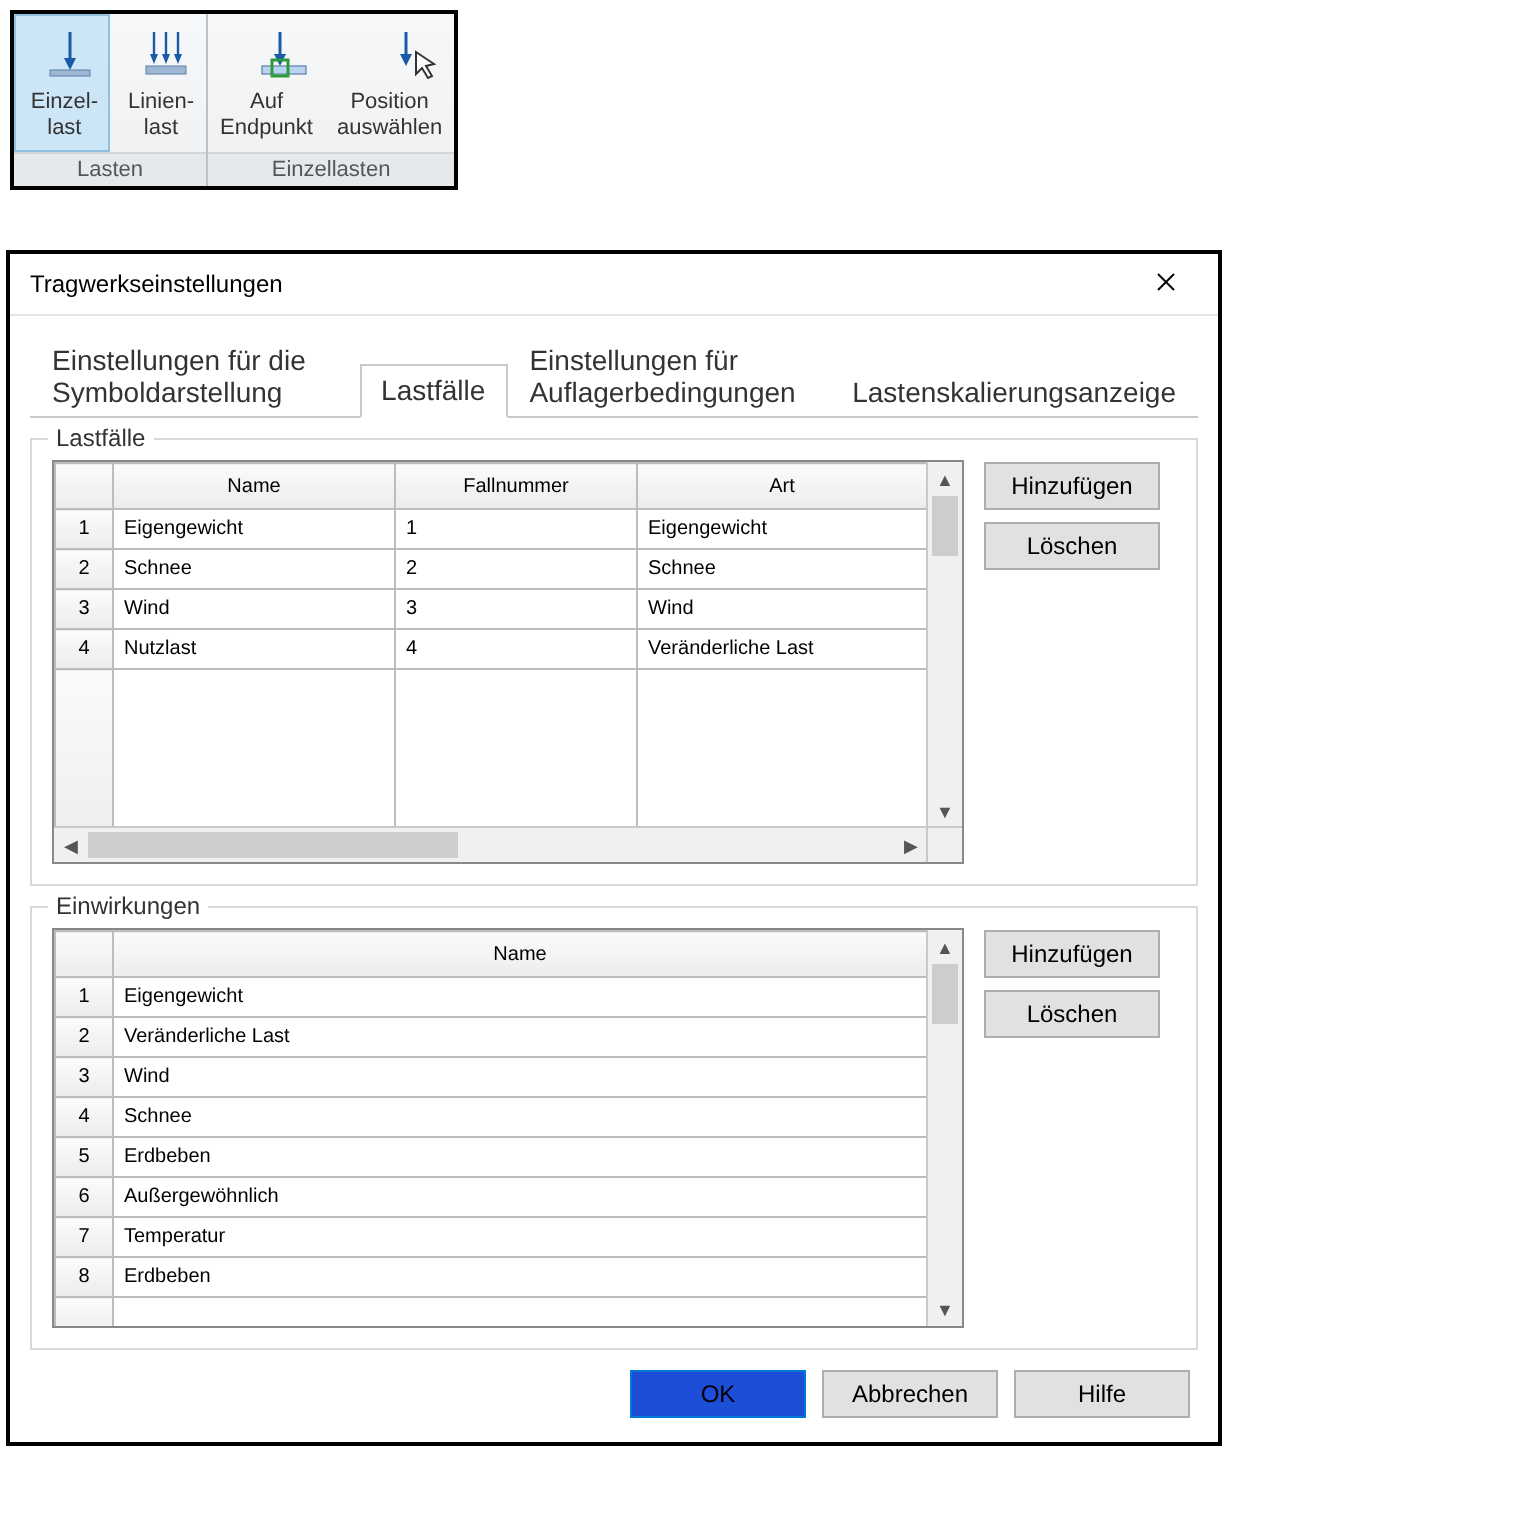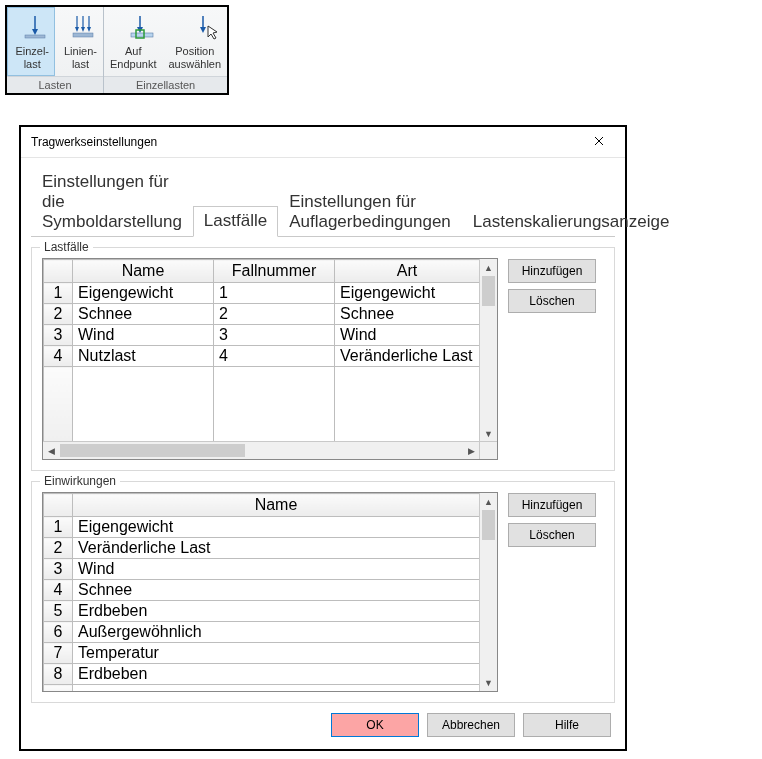--- a/index.html
+++ b/index.html
@@ -10,43 +10,43 @@
 .rib-group{display:flex;flex-direction:column;border-right:1px solid #b9c2cb}
 .rib-group:last-child{border-right:none}
 .rib-items{display:flex}
 .rib-btn{display:flex;flex-direction:column;align-items:flex-end;justify-content:flex-start;padding:3px 3px 0;min-width:48px;cursor:default;border:1px solid transparent;box-sizing:border-box}
 .rib-btn.active{background:#cde6f7;border:1px solid #92c0e0}
 .rib-icon{width:32px;height:32px;display:flex;align-items:center;justify-content:center}
 .rib-label{text-align:center;line-height:13px;font-size:11px;padding:2px 2px 4px;color:#333}
 .rib-group-title{text-align:center;font-size:11px;color:#555;background:#e6e9ec;padding:2px 0;border-top:1px solid #d0d5da}
 
 
-.dialog{position:absolute;left:19px;top:125px;width:608px;border:2px solid #000;background:#fff;box-sizing:border-box}
+.dialog{position:absolute;left:3px;top:125px;width:608px;border:2px solid #000;background:#fff;box-sizing:border-box}
 .titlebar{display:flex;align-items:center;height:30px;padding:0 6px 0 10px;border-bottom:1px solid #e5e5e5}
 .titlebar-title{flex:1;font-size:12px}
 .titlebar-close{width:40px;height:24px;display:flex;align-items:center;justify-content:center;cursor:default}
 .titlebar-close svg{width:10px;height:10px}
 
 .dialog-body{padding:6px 10px 8px}
 
 
 .tabs{display:flex;align-items:flex-end;border-bottom:1px solid #c9c9c9;margin-top:2px}
-.tab{padding:4px 10px 5px;font-size:17px;color:#333;border:1px solid transparent;border-bottom:none;position:relative;top:1px;background:transparent;cursor:default}
+.tab{padding:4px 10px 5px;font-size:14px;color:#333;border:1px solid transparent;border-bottom:none;position:relative;top:1px;background:transparent;cursor:default}
 .tab.active{background:#fff;border-color:#c9c9c9;border-bottom:1px solid #fff}
 
 
 .group{border:1px solid #d9d9d9;margin-top:10px;padding:10px 10px 10px 10px;position:relative}
 .group-legend{position:absolute;top:-8px;left:8px;background:#fff;padding:0 4px;font-size:12px;color:#333}
 .group-row{display:flex;gap:10px}
 
 
 .table-wrap{flex:1;border:1px solid #888;background:#fff;display:flex;flex-direction:column;position:relative}
 .table-scroll{flex:1;overflow:hidden}
 table{border-collapse:collapse;width:100%;table-layout:fixed}
-th,td{border:1px solid #bdbdbd;padding:1px 5px;font-size:16px;height:17px;text-align:left;background:#fff;overflow:hidden;white-space:nowrap}
+th,td{border:1px solid #bdbdbd;padding:1px 5px;font-size:10px;height:17px;text-align:left;background:#fff;overflow:hidden;white-space:nowrap}
 th{background:linear-gradient(to bottom,#fbfbfb,#ececec);text-align:center;font-weight:normal;height:20px}
 td.rownum,th.rownum{width:18px;text-align:center;background:linear-gradient(to bottom,#fbfbfb,#ececec)}
 .col-name{width:130px}
 .col-num{width:110px}
 .vscroll{position:absolute;right:0;top:0;bottom:17px;width:17px;background:#f0f0f0;border-left:1px solid #c9c9c9;display:flex;flex-direction:column}
 .vscroll .arrow,.hscroll .arrow{height:17px;width:17px;display:flex;align-items:center;justify-content:center;background:#f0f0f0;color:#555;font-size:9px}
 .vscroll .thumb{background:#cdcdcd;margin:0 2px;border-radius:0}
 .hscroll{position:absolute;left:0;right:17px;bottom:0;height:17px;background:#f0f0f0;border-top:1px solid #c9c9c9;display:flex}
 .hscroll .track{flex:1;position:relative}
 .hscroll .thumb{position:absolute;top:2px;bottom:2px;background:#cdcdcd}
@@ -55,21 +55,21 @@
 .table2{height:198px}
 
 
 .side-btns{display:flex;flex-direction:column;gap:6px;width:96px;padding-top:1px}
 .btn{background:#e1e1e1;border:1px solid #adadad;height:22px;font-size:12px;display:flex;align-items:center;justify-content:center;cursor:default}
 .btn.wide{width:86px}
 
 
 .dlg-buttons{display:flex;justify-content:flex-end;gap:8px;padding:10px 4px 4px}
 .btn.dlg{width:86px}
-.btn.default{border:1.5px solid #0078d7;background:#fca5a5}
+.btn.default{border:1.5px solid #0078d7;background:#1d4ed8}
 
 
 .filler{background:#fff}
 </style>
 </head>
 <body>
 <div class="canvas">
 
 <div class="ribbon">
   <div class="rib-group">

